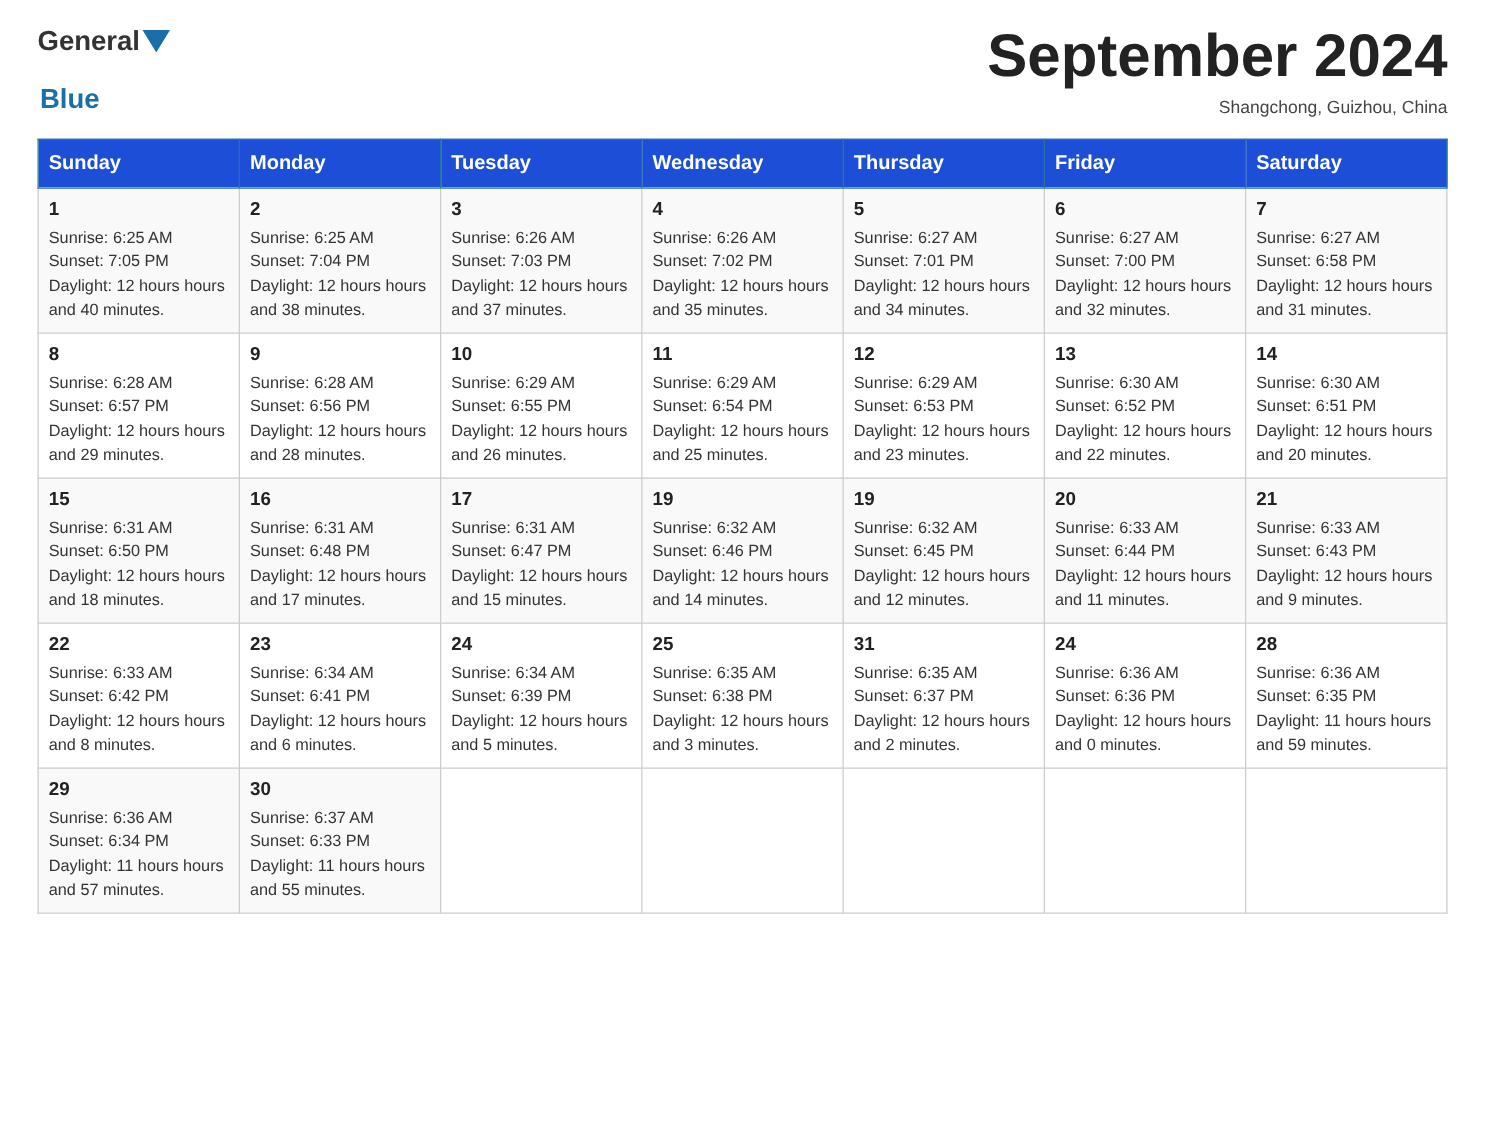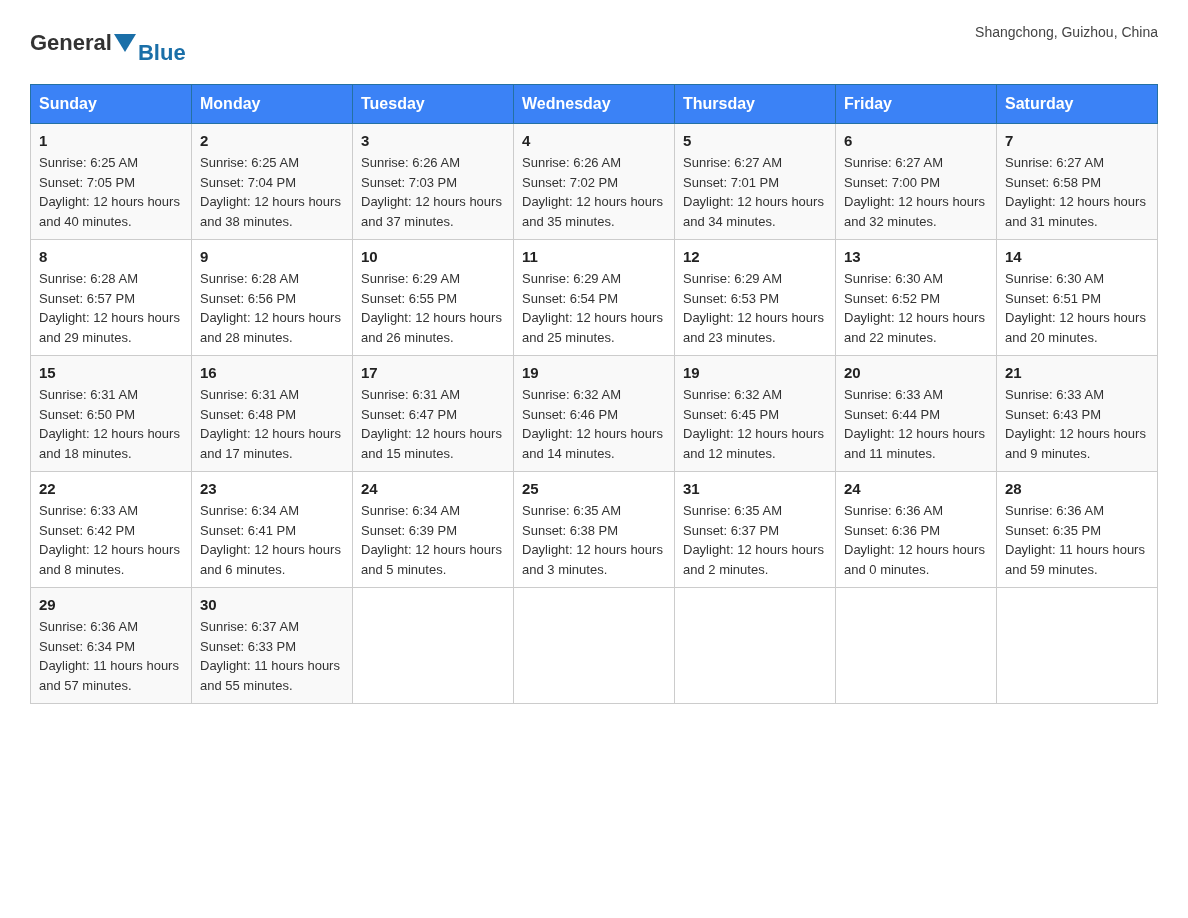--- a/index.html
+++ b/index.html
@@ -26,21 +26,21 @@
       font-weight: bold;
       color: #333;
     }
     .logo-text-blue {
       font-size: 22px;
       font-weight: bold;
       color: #1a6fa8;
     }
     .logo-block {
       display: flex;
-      flex-direction: row;
+      flex-direction: column;
     }
     .logo-row1 {
       display: flex;
       align-items: center;
     }
     .title-area {
       text-align: right;
     }
     .month-year {
       font-size: 48px;
@@ -52,21 +52,21 @@
       font-size: 14px;
       color: #444;
       margin-top: 4px;
     }
     table {
       width: 100%;
       border-collapse: collapse;
       table-layout: fixed;
     }
     thead tr th {
-      background-color: #3b82f6;
+      background-color: #1d4ed8;
       color: white;
       font-size: 16px;
       font-weight: bold;
       padding: 10px 8px;
       text-align: left;
       border: 1px solid #2471a3;
     }
     tbody tr td {
       vertical-align: top;
       padding: 8px 8px;
@@ -108,20 +108,21 @@
             <polygon points="0,0 22,0 11,18" fill="#1a6fa8"></polygon>
           </svg>
         </div>
       </div>
       <div style="margin-left: 2px; margin-top: 20px;">
         <span class="logo-text-blue">Blue</span>
       </div>
     </div>
   </div>
   <div class="title-area">
+    <div class="month-year">September 2024</div>
     <div class="location">Shangchong, Guizhou, China</div>
   </div>
 </div>
 
 <table>
   <thead>
     <tr>
 
     <th>Sunday</th>
         <th>Monday</th>

